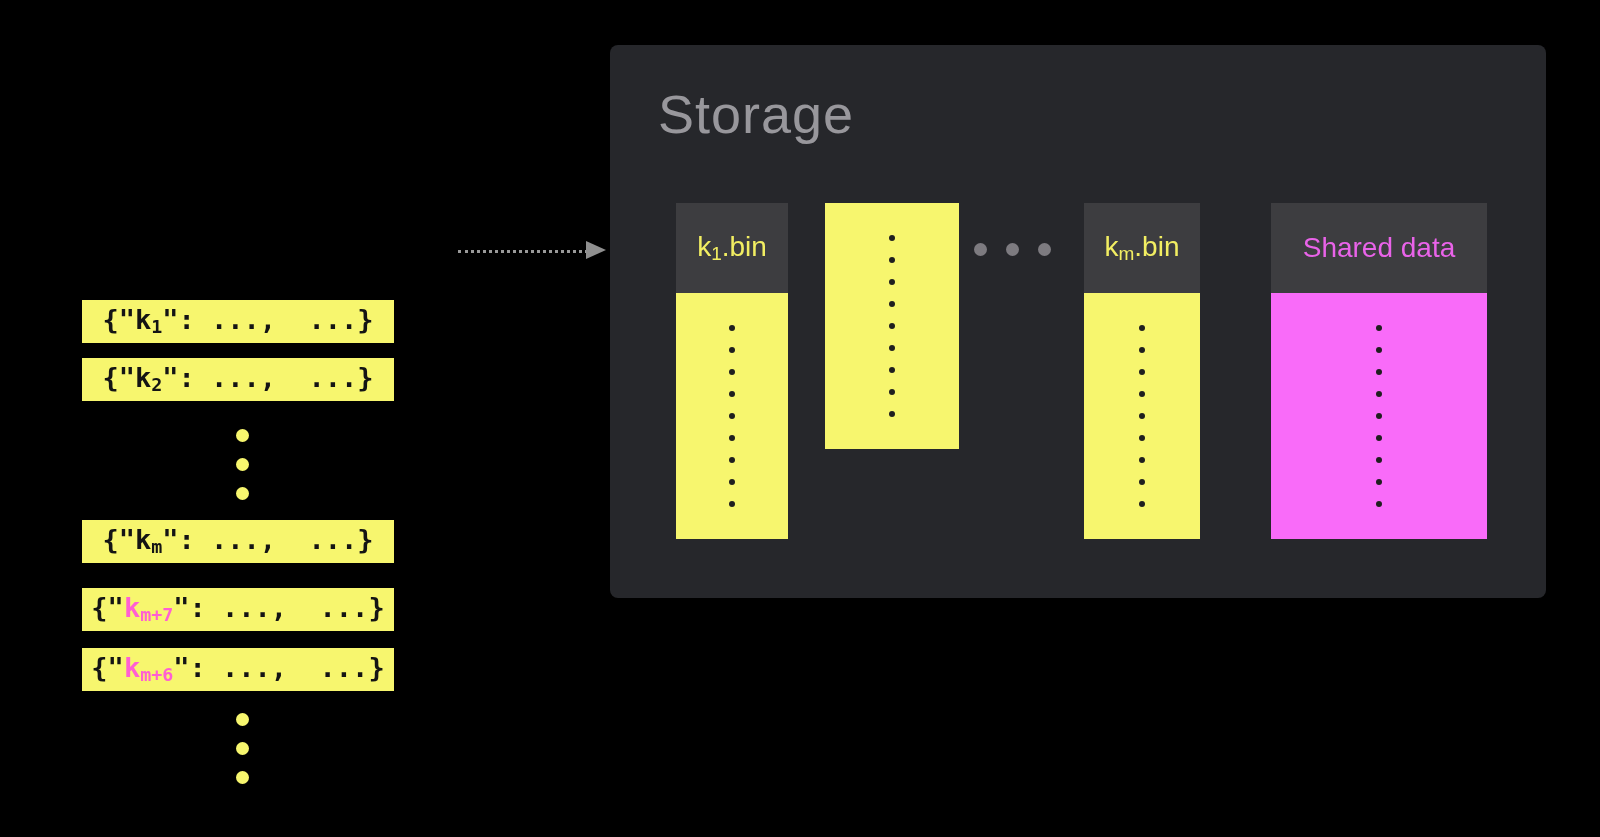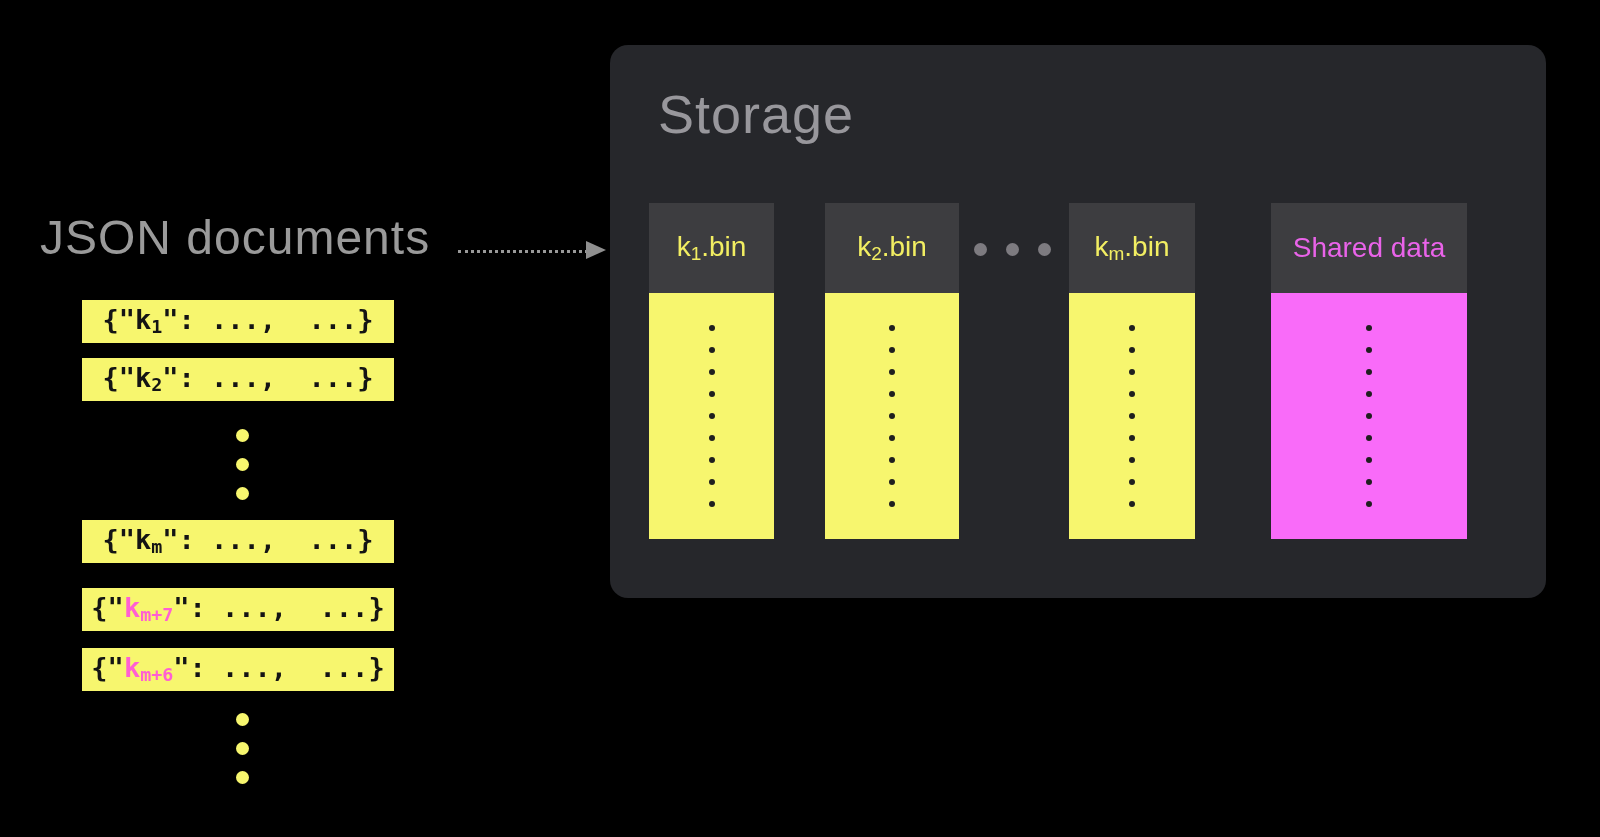--- a/index.html
+++ b/index.html
@@ -54,21 +54,21 @@
   .arrow-head{
     position:absolute;left:128px;top:5px;width:0;height:0;
     border-left:20px solid var(--arrow-gray);
     border-top:9px solid transparent;
     border-bottom:9px solid transparent;
   }
 
   
   .storage{
     position:absolute;left:610px;top:45px;width:936px;height:553px;
-    background:var(--storage-bg);border-radius:18px;
+    background:var(--storage-bg);border-radius:8px;
   }
   .storage-title{
     position:absolute;left:48px;top:42px;
     font-size:54px;font-weight:300;color:#98979c;
     letter-spacing:1px;line-height:1;
   }
   .col{position:absolute;top:158px;}
   .col-header{
     height:90px;background:var(--header-bg);
     display:flex;align-items:center;justify-content:center;
@@ -87,21 +87,20 @@
   .hdots{
     position:absolute;left:364px;top:198px;display:flex;gap:19px;
   }
   .hdots .dot{width:13px;height:13px;border-radius:50%;background:var(--dot-gray);}
 </style>
 </head>
 <body>
 
 <div class="canvas">
 
-  <div class="json-title">JSON documents</div>
 
   <div class="doc-row" style="top:300px">
     <span class="code"><span>{"</span><span class="key">k</span><span class="sub key">1</span><span>": ...,  ...}</span></span>
   </div>
   <div class="doc-row" style="top:358px">
     <span class="code"><span>{"</span><span class="key">k</span><span class="sub key">2</span><span>": ...,  ...}</span></span>
   </div>
 
   <div class="vdots" style="top:429px">
       <span class="dot"></span>
@@ -126,78 +125,75 @@
     </div>
 
   <div class="arrow">
     <div class="arrow-line"></div>
     <div class="arrow-head"></div>
   </div>
 
   <div class="storage">
     <div class="storage-title">Storage</div>
 
-    <div class="col" style="left:39px;width:125px">
+    <div class="col" style="left:66px;width:112px">
       <div class="col-header">
         <span><span>k</span><span class="sub">1</span><span>.bin</span></span>
       </div>
       <div class="col-body">
           <span class="dot"></span>
           <span class="dot"></span>
           <span class="dot"></span>
           <span class="dot"></span>
           <span class="dot"></span>
           <span class="dot"></span>
           <span class="dot"></span>
           <span class="dot"></span>
           <span class="dot"></span>
         </div>
     </div>
 
     <div class="col" style="left:215px;width:134px">
-      <div class="col-header">
-        <span><span>k</span><span class="sub">2</span><span>.bin</span></span>
-      </div>
       <div class="col-body">
           <span class="dot"></span>
           <span class="dot"></span>
           <span class="dot"></span>
           <span class="dot"></span>
           <span class="dot"></span>
           <span class="dot"></span>
           <span class="dot"></span>
           <span class="dot"></span>
           <span class="dot"></span>
         </div>
     </div>
 
     <div class="hdots">
         <span class="dot"></span>
         <span class="dot"></span>
         <span class="dot"></span>
       </div>
 
-    <div class="col" style="left:459px;width:126px">
+    <div class="col" style="left:474px;width:116px">
       <div class="col-header">
         <span><span>k</span><span class="sub">m</span><span>.bin</span></span>
       </div>
       <div class="col-body">
           <span class="dot"></span>
           <span class="dot"></span>
           <span class="dot"></span>
           <span class="dot"></span>
           <span class="dot"></span>
           <span class="dot"></span>
           <span class="dot"></span>
           <span class="dot"></span>
           <span class="dot"></span>
         </div>
     </div>
 
-    <div class="col" style="left:661px;width:196px">
+    <div class="col" style="left:661px;width:216px">
       <div class="col-header shared">
         <span>Shared data</span>
       </div>
       <div class="col-body shared">
           <span class="dot"></span>
           <span class="dot"></span>
           <span class="dot"></span>
           <span class="dot"></span>
           <span class="dot"></span>
           <span class="dot"></span>

